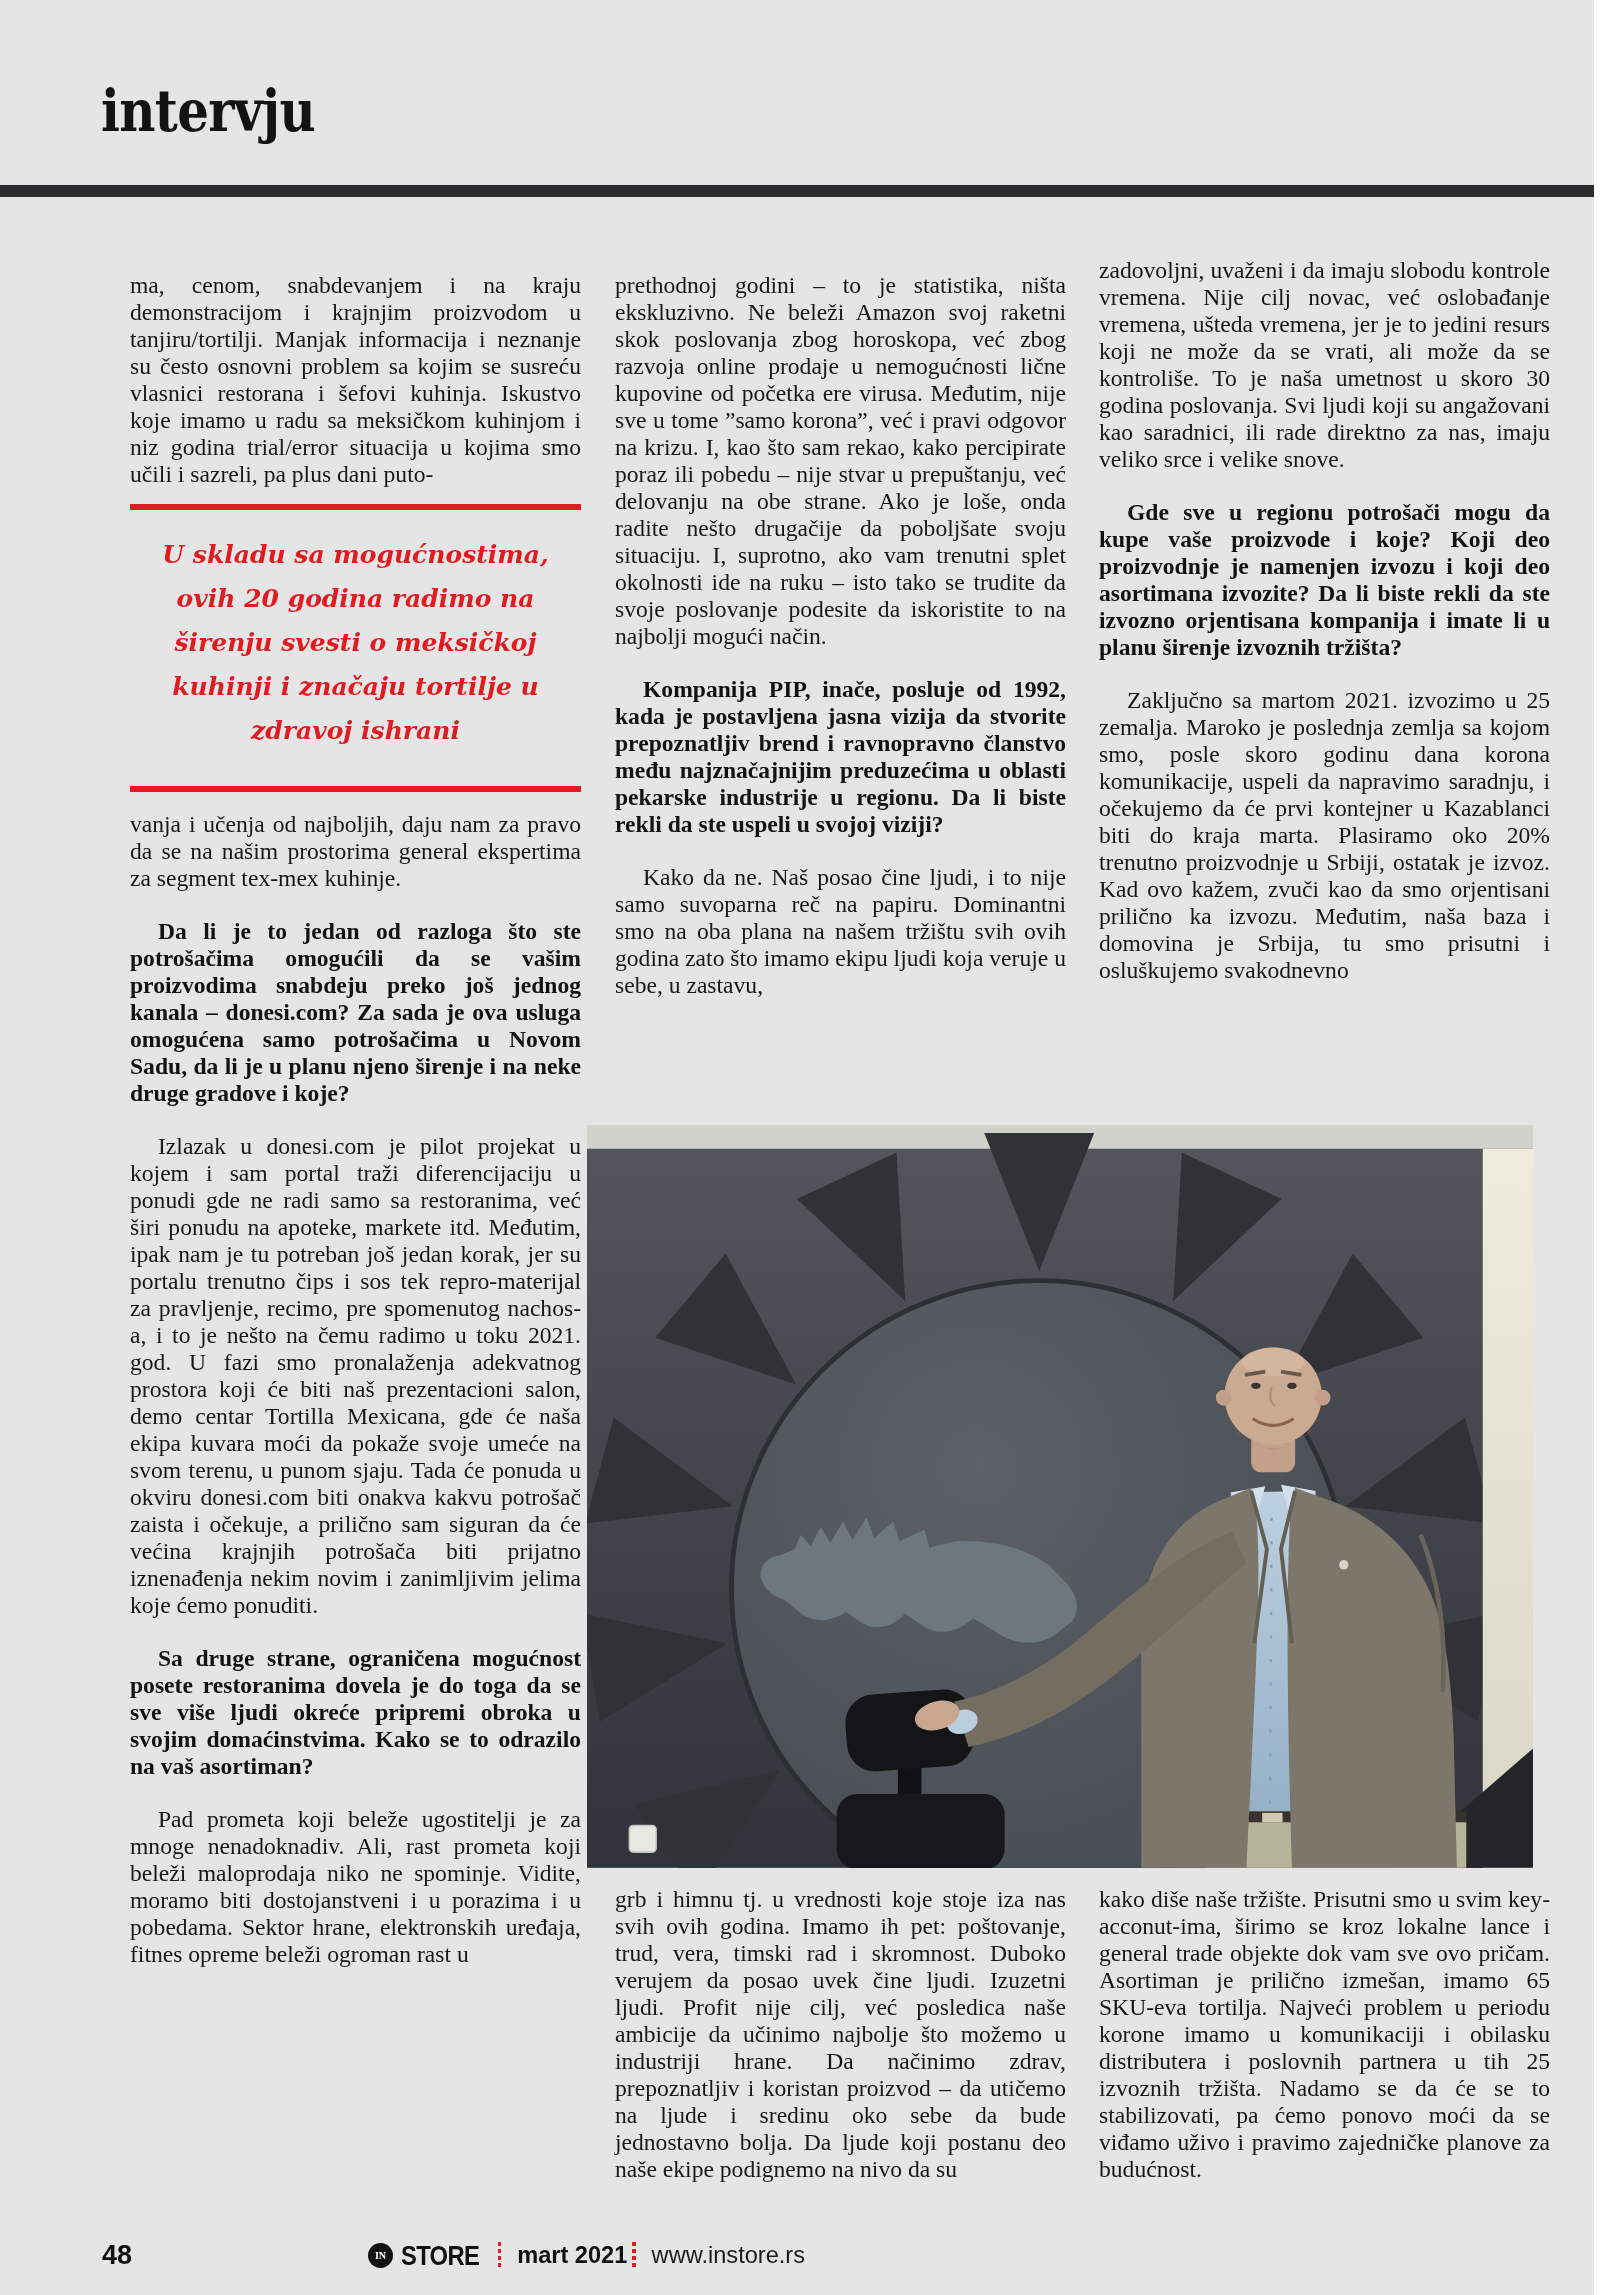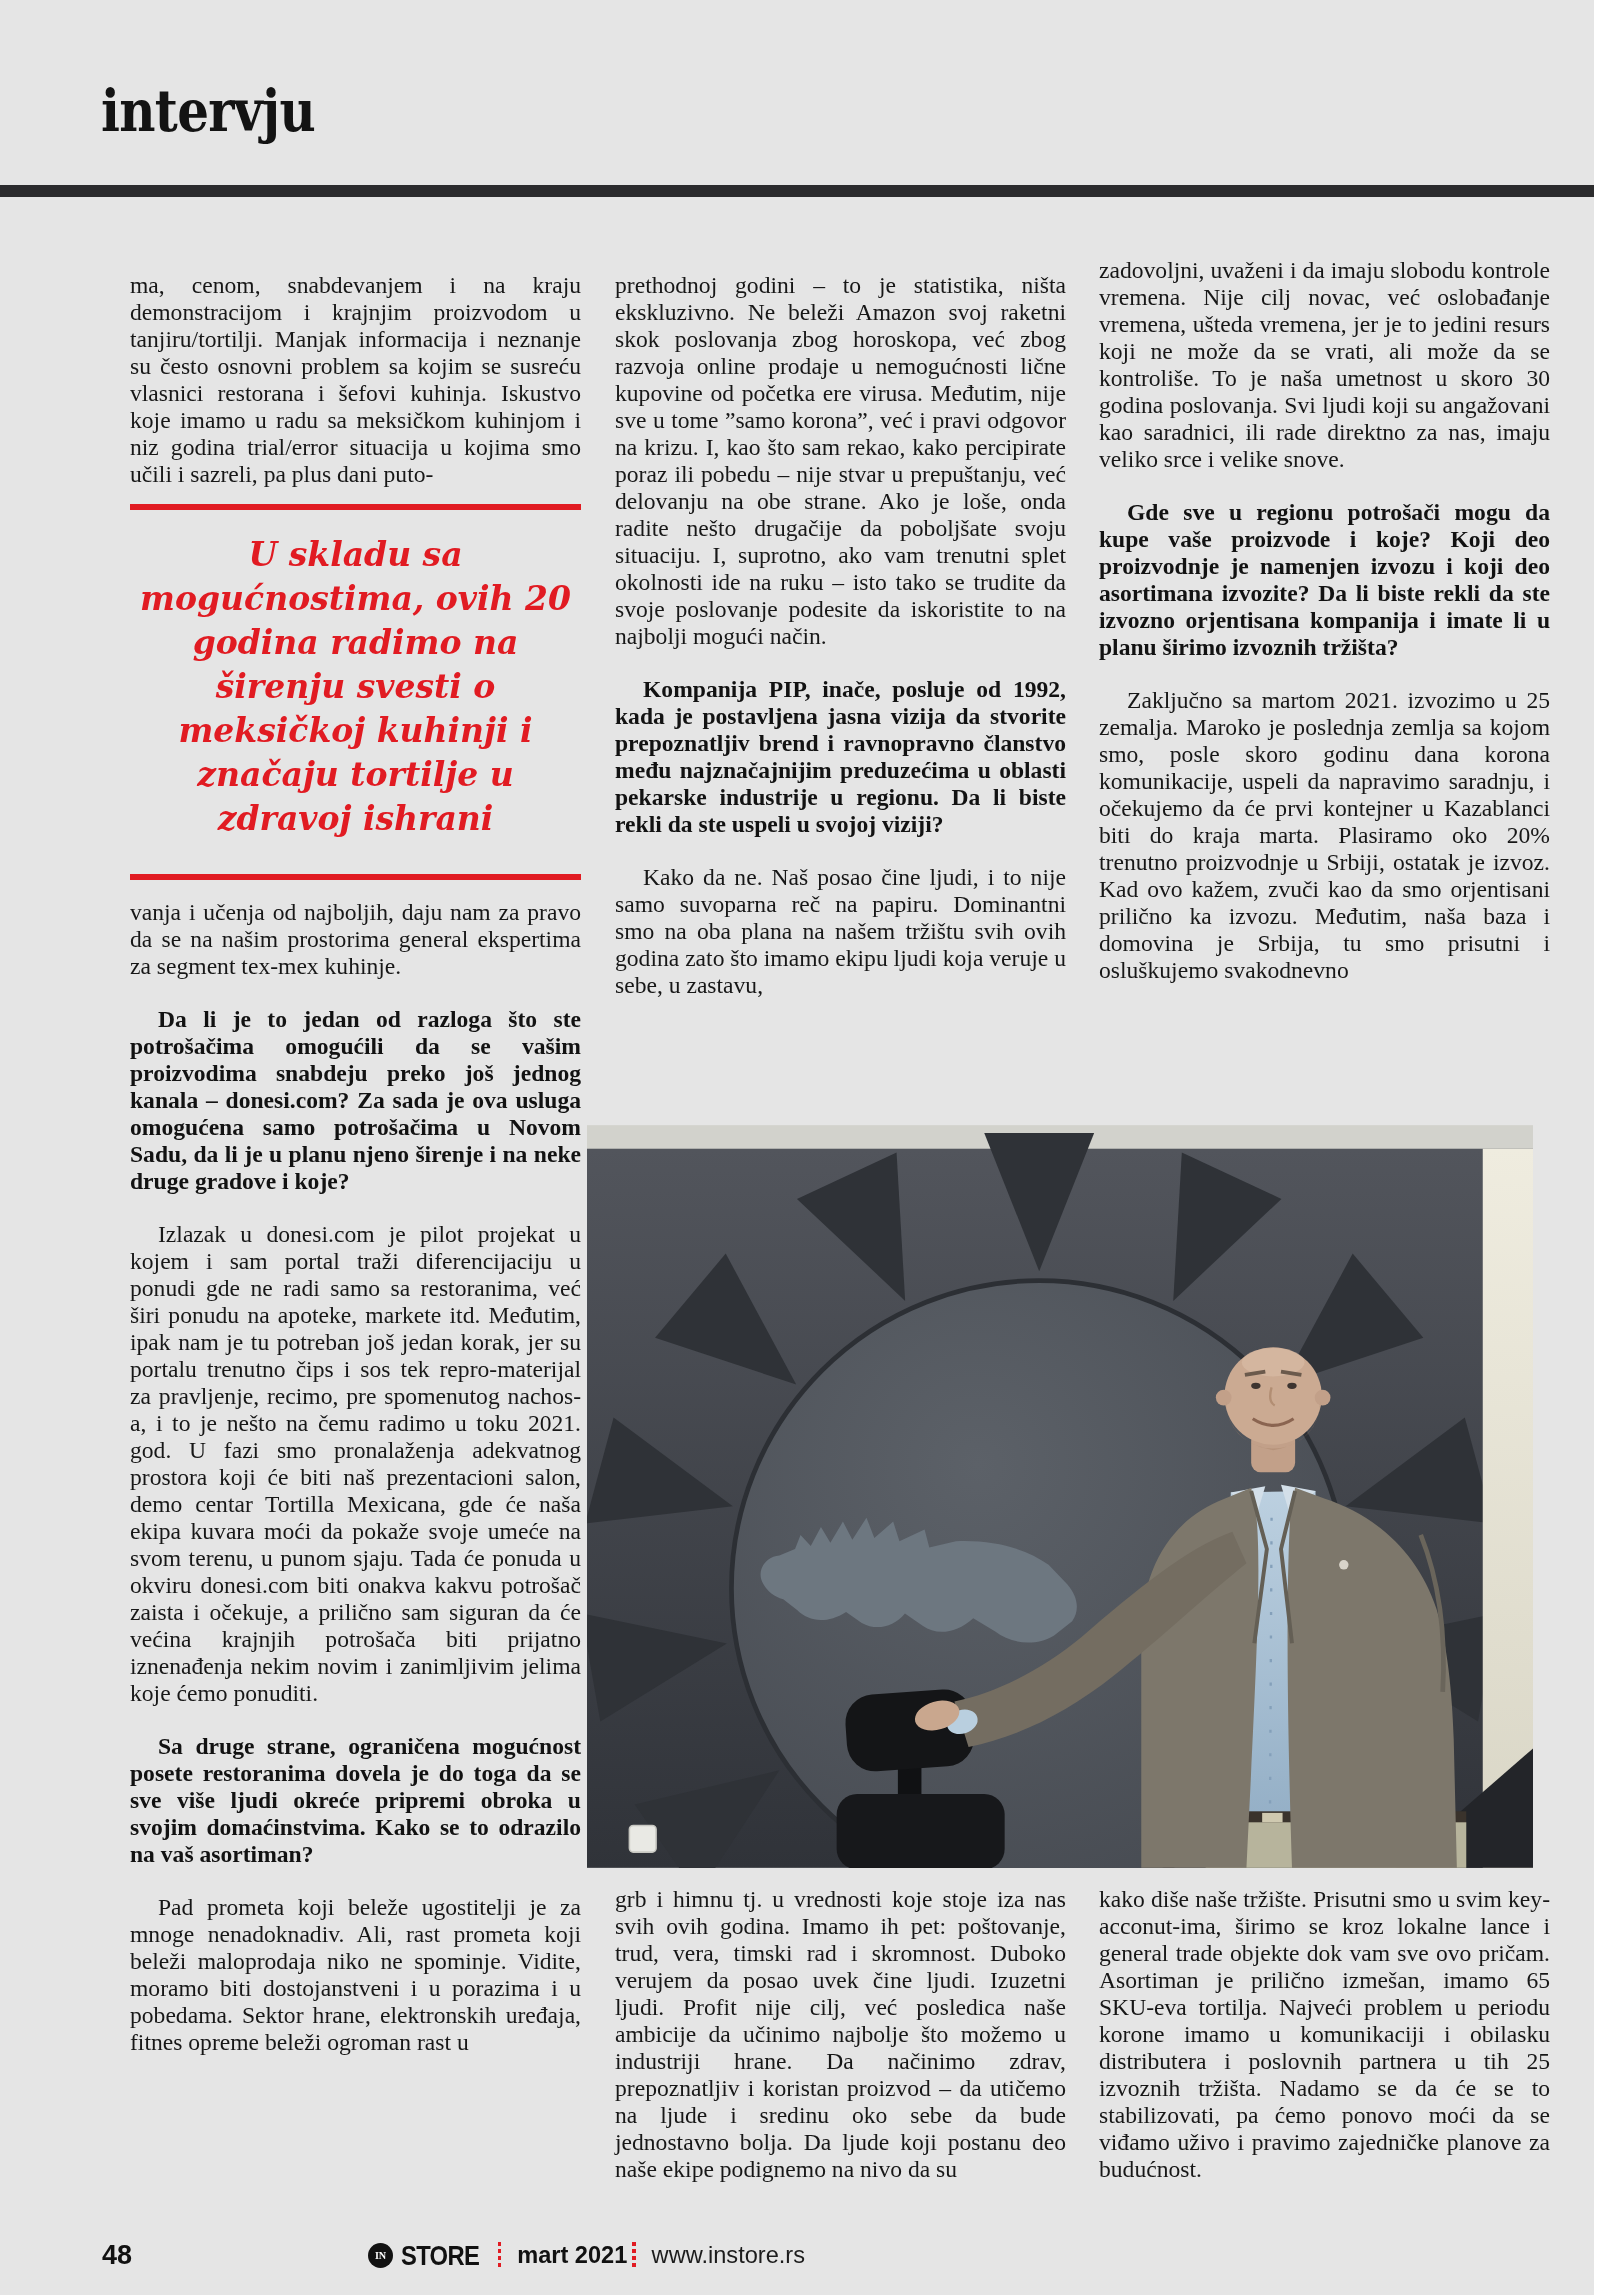--- a/index.html
+++ b/index.html
@@ -12,21 +12,21 @@
 
   .col{position:absolute;width:451px;text-align:justify;margin-left:28px;}
   .col p{margin:0;font-size:23.6px;line-height:27px;color:#171717;}
   .col p.gap{margin-top:26px;}
   .col p.ind{text-indent:28px;}
   .col p.q{font-weight:700;color:#121212;}
 
   .pullquote{margin:15.7px 0 19px 0;border-top:6.3px solid #e11b22;border-bottom:6.3px solid #e11b22;
         padding:23.6px 3.1px 33px 3.1px;}
   .pullquote .qt{font-family:"DejaVu Serif",serif;font-style:italic;font-weight:700;
-        font-size:33px;line-height:44px;color:#e11b22;text-align:center;text-indent:0;}
+        font-size:25px;line-height:44px;color:#e11b22;text-align:center;text-indent:0;}
 
   .photo{position:absolute;left:587px;top:1125px;width:946px;height:743px;overflow:hidden;}
   .photo svg{display:block;}
 
   .footer{position:absolute;left:102px;top:2238px;width:1419px;height:35px;
         font-family:"Liberation Sans",sans-serif;display:flex;align-items:center;}
   .page-num{font-weight:800;font-size:27px;color:#111;}
   .brandbox{display:flex;align-items:center;margin-left:236px;}
   .logo-circle{display:inline-block;width:25px;height:25px;border-radius:50%;background:#121212;
         color:#fff;font-weight:700;font-size:10.2px;line-height:25px;text-align:center;letter-spacing:0;font-family:Liberation Serif, serif;}
@@ -58,21 +58,21 @@
   </div>
 
   <div class="col" style="left:587px;top:272px;">
     <p>prethodnoj godini – to je statistika, ništa ekskluzivno. Ne beleži Amazon svoj raketni skok poslovanja zbog horoskopa, već zbog razvoja online prodaje u nemogućnosti lične kupovine od početka ere virusa. Međutim, nije sve u tome ”samo korona”, već i pravi odgovor na krizu. I, kao što sam rekao, kako percipirate poraz ili pobedu – nije stvar u prepuštanju, već delovanju na obe strane. Ako je loše, onda radite nešto drugačije da poboljšate svoju situaciju. I, suprotno, ako vam trenutni splet okolnosti ide na ruku – isto tako se trudite da svoje poslovanje podesite da iskoristite to na najbolji mogući način.</p>
     <p class="gap ind q">Kompanija PIP, inače, posluje od 1992, kada je postavljena jasna vizija da stvorite prepoznatljiv brend i ravnopravno članstvo među najznačajnijim preduzećima u oblasti pekarske industrije u regionu. Da li biste rekli da ste uspeli u svojoj viziji?</p>
     <p class="gap ind">Kako da ne. Naš posao čine ljudi, i to nije samo suvoparna reč na papiru. Dominantni smo na oba plana na našem tržištu svih ovih godina zato što imamo ekipu ljudi koja veruje u sebe, u zastavu,</p>
   </div>
 
   <div class="col" style="left:1071px;top:257px;">
     <p>zadovoljni, uvaženi i da imaju slobodu kontrole vremena. Nije cilj novac, već oslobađanje vremena, ušteda vremena, jer je to jedini resurs koji ne može da se vrati, ali može da se kontroliše. To je naša umetnost u skoro 30 godina poslovanja. Svi ljudi koji su angažovani kao saradnici, ili rade direktno za nas, imaju veliko srce i velike snove.</p>
-    <p class="gap ind q">Gde sve u regionu potrošači mogu da kupe vaše proizvode i koje? Koji deo proizvodnje je namenjen izvozu i koji deo asortimana izvozite? Da li biste rekli da ste izvozno orjentisana kompanija i imate li u planu širimo izvoznih tržišta?</p>
+    <p class="gap ind q">Gde sve u regionu potrošači mogu da kupe vaše proizvode i koje? Koji deo proizvodnje je namenjen izvozu i koji deo asortimana izvozite? Da li biste rekli da ste izvozno orjentisana kompanija i imate li u planu širenje izvoznih tržišta?</p>
     <p class="gap ind">Zaključno sa martom 2021. izvozimo u 25 zemalja. Maroko je poslednja zemlja sa kojom smo, posle skoro godinu dana korona komunikacije, uspeli da napravimo saradnju, i očekujemo da će prvi kontejner u Kazablanci biti do kraja marta. Plasiramo oko 20% trenutno proizvodnje u Srbiji, ostatak je izvoz. Kad ovo kažem, zvuči kao da smo orjentisani prilično ka izvozu. Međutim, naša baza i domovina je Srbija, tu smo prisutni i osluškujemo svakodnevno</p>
   </div>
 
   <figure class="photo" style="margin:0;">
     <svg width="946" height="743" viewBox="0 0 1205 946">
       <defs>
         <linearGradient id="wallGrad" x1="0" y1="0" x2="0" y2="1">
           <stop offset="0" stop-color="#52555c"></stop>
             <stop offset="1" stop-color="#303339"></stop>
         </linearGradient>

